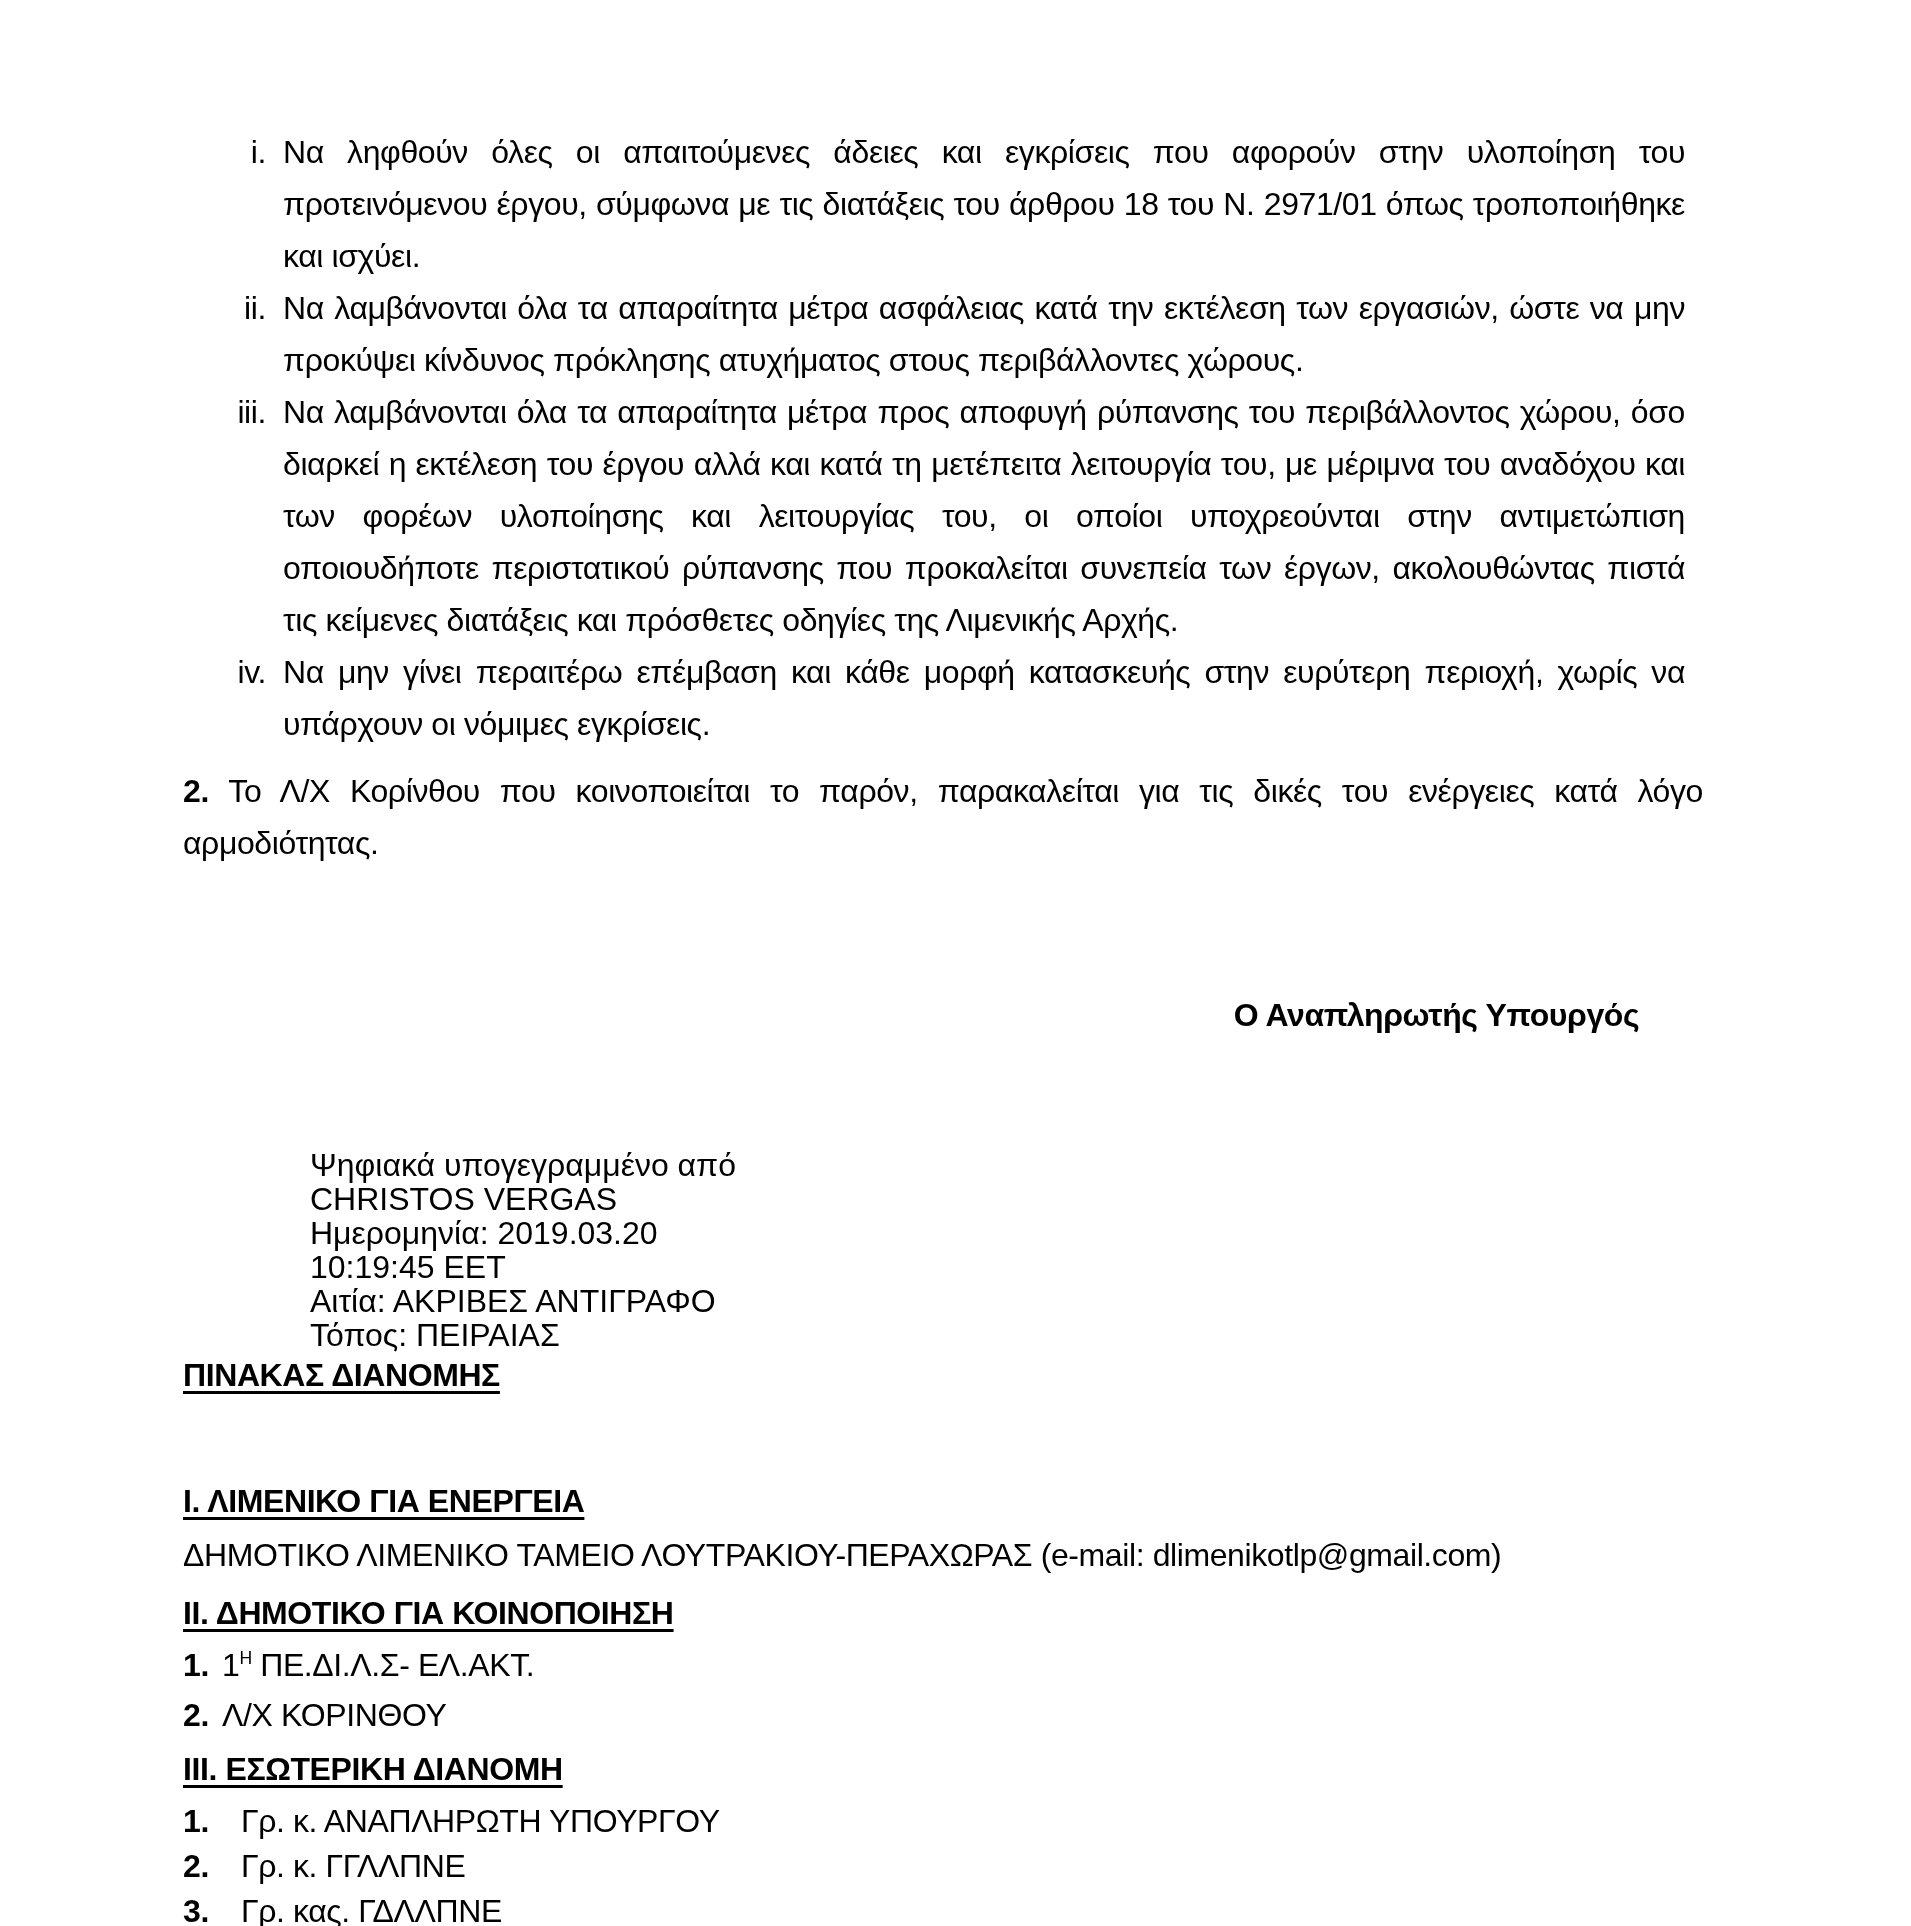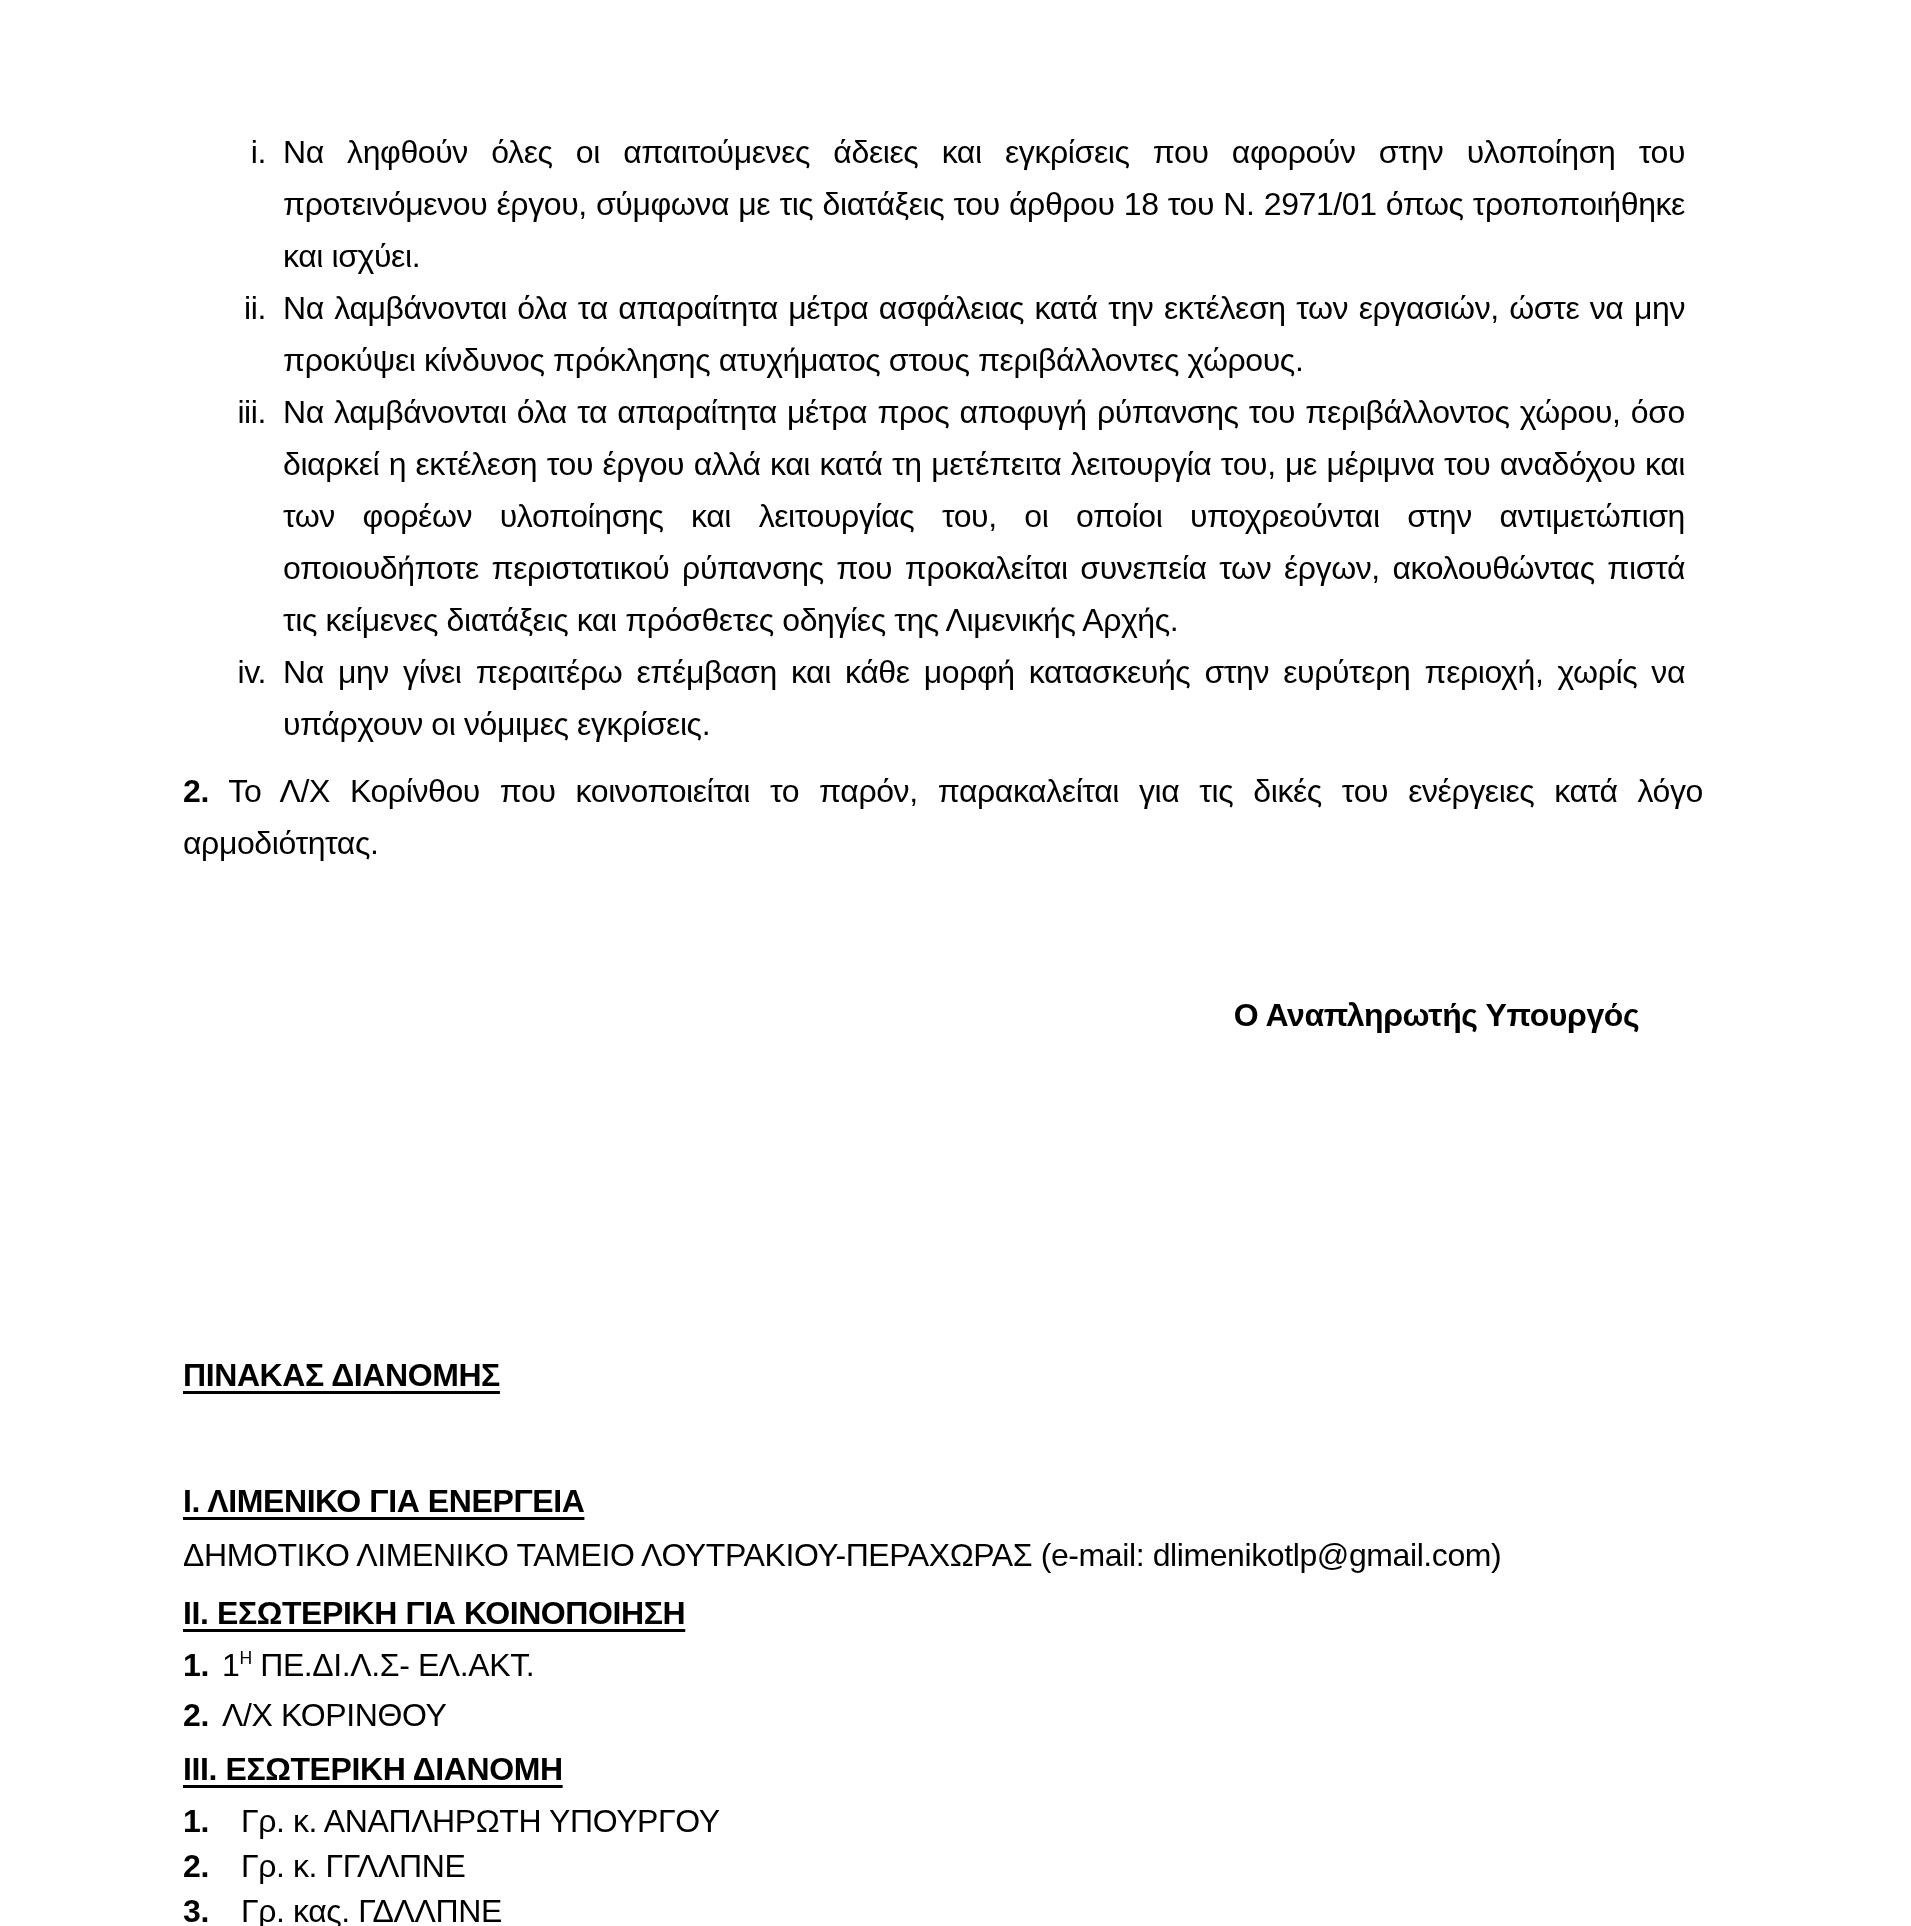--- a/index.html
+++ b/index.html
@@ -69,28 +69,36 @@
       <div class="text">Να μην γίνει περαιτέρω επέμβαση και κάθε μορφή κατασκευής στην ευρύτερη περιοχή, χωρίς να υπάρχουν οι νόμιμες εγκρίσεις.</div>
     </div>
   </div>
 
   <div class="abs para2 body-text">
     <span class="b">2.</span><span> Το Λ/Χ Κορίνθου  που κοινοποιείται το παρόν, παρακαλείται  για τις δικές του  ενέργειες κατά λόγο αρμοδιότητας.</span>
   </div>
 
   <div class="abs sig-title body-text">Ο Αναπληρωτής Υπουργός</div>
 
+  <div class="abs stamp">
+    <div>Ψηφιακά υπογεγραμμένο από</div>
+    <div>CHRISTOS VERGAS</div>
+    <div>Ημερομηνία: 2019.03.20</div>
+    <div>10:19:45 EET</div>
+    <div>Αιτία: ΑΚΡΙΒΕΣ ΑΝΤΙΓΡΑΦΟ</div>
+    <div>Τόπος: ΠΕΙΡΑΙΑΣ</div>
+  </div>
 
 
   <div class="abs dist-title body-text heading">ΠΙΝΑΚΑΣ ΔΙΑΝΟΜΗΣ</div>
 
   <div class="abs sec1-head body-text heading">Ι. ΛΙΜΕΝΙΚΟ ΓΙΑ ΕΝΕΡΓΕΙΑ</div>
   <div class="abs sec1-item body-text">ΔΗΜΟΤΙΚΟ ΛΙΜΕΝΙΚΟ ΤΑΜΕΙΟ ΛΟΥΤΡΑΚΙΟΥ-ΠΕΡΑΧΩΡΑΣ  (e-mail: dlimenikotlp@gmail.com)</div>
 
-  <div class="abs sec2-head body-text heading">ΙΙ. ΕΣΩΤΕΡΙΚΗ ΓΙΑ ΚΟΙΝΟΠΟΙΗΣΗ</div>
+  <div class="abs sec2-head body-text heading">ΙΙ. ΔΗΜΟΤΙΚΟ ΓΙΑ ΚΟΙΝΟΠΟΙΗΣΗ</div>
   <div class="abs sec2-item1 body-text ditem">
     <div class="dmarker w100">1.</div>
     <div class="dtext"><span>1</span><sup class="ord">Η</sup><span> ΠΕ.ΔΙ.Λ.Σ- ΕΛ.ΑΚΤ.</span></div>
   </div>
   <div class="abs sec2-item2 body-text ditem">
     <div class="dmarker w100">2.</div>
     <div class="dtext">Λ/Χ ΚΟΡΙΝΘΟΥ</div>
   </div>
 
   <div class="abs sec3-head body-text heading">ΙΙΙ. ΕΣΩΤΕΡΙΚΗ ΔΙΑΝΟΜΗ</div>

